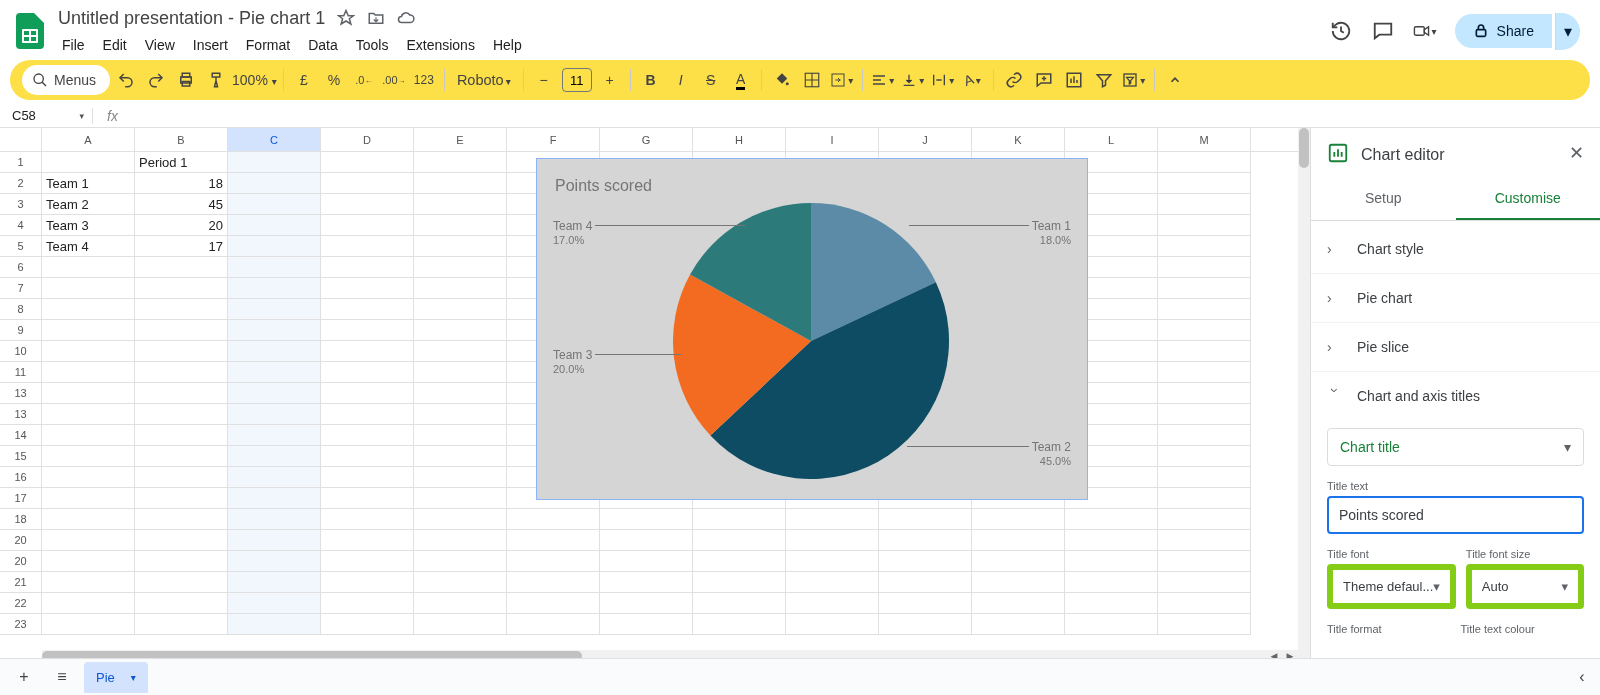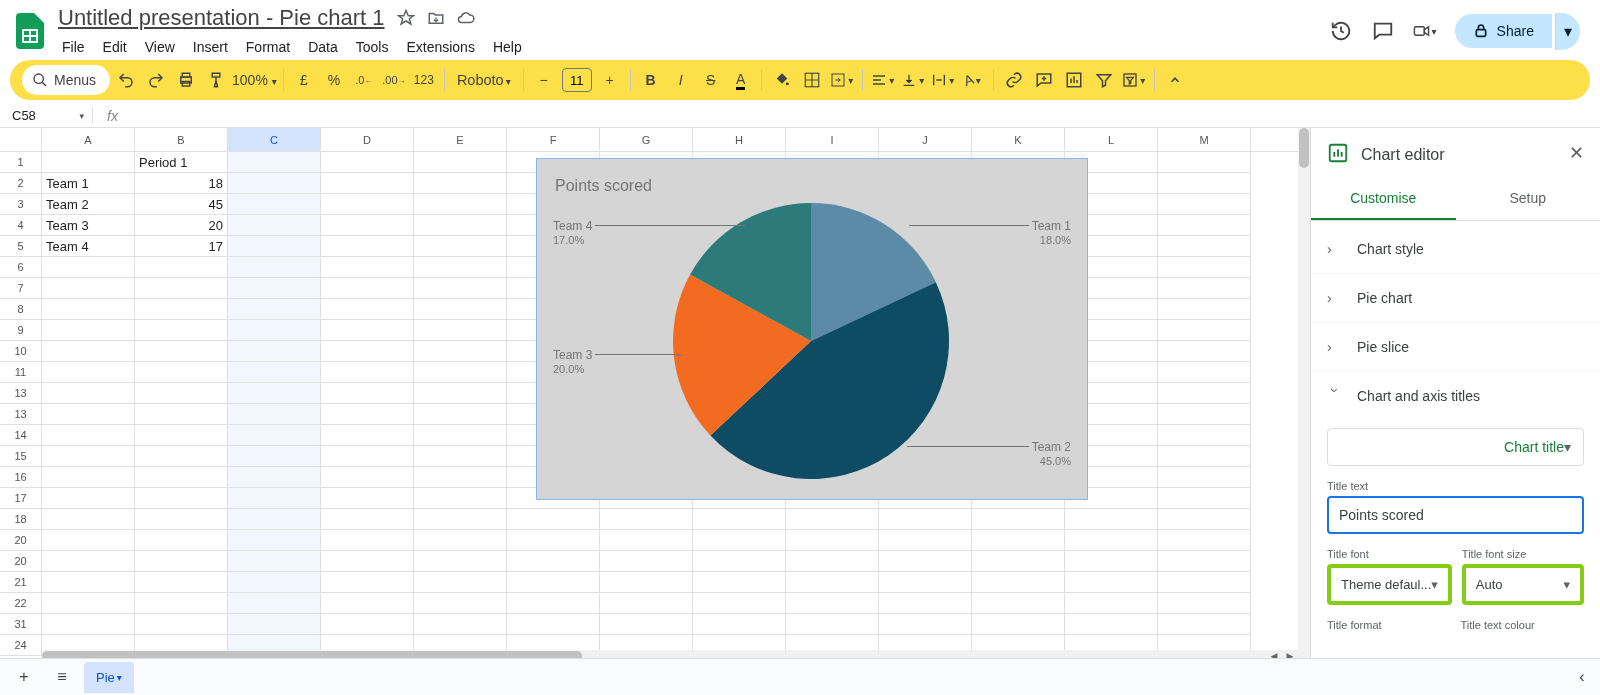--- a/index.html
+++ b/index.html
@@ -3,21 +3,21 @@
 <meta charset="utf-8">
 <style>
 * { box-sizing: border-box; margin: 0; padding: 0; font-family: Arial, "Helvetica Neue", sans-serif; }
 body { background: #fff; width: 1600px; height: 695px; overflow: hidden; position: relative; }
 
 
 .header { display: flex; align-items: center; padding: 6px 10px 0 10px; height: 56px; }
 .sheets-logo { width: 36px; height: 36px; margin: 0 6px 0 2px; display:flex; align-items:center; justify-content:center; }
 .title-area { flex: 1; }
 .title-row { display: flex; align-items: center; gap: 8px; }
-.doc-title { font-size: 22px; color: #444; padding: 2px 4px; text-decoration: underline; }
+.doc-title { font-size: 18px; color: #444; padding: 2px 4px; }
 .title-icons { display: flex; gap: 12px; color: #5f6368; }
 .title-icons span { width: 18px; height: 18px; display:flex; align-items:center; justify-content:center; cursor:pointer;}
 .menus { display: flex; gap: 2px; margin-top: 2px; }
 .menus span { font-size: 14px; color: #222; padding: 4px 8px; border-radius: 4px; cursor:pointer; }
 .header-right { display: flex; align-items: center; gap: 18px; padding-right: 10px; }
 .hr-icon { width: 24px; height: 24px; color: #444; display:flex; align-items:center; justify-content:center; cursor:pointer;}
 .share-btn { background: #c2e7ff; border-radius: 40px 0 0 40px; padding: 9px 18px; display: flex; align-items: center; gap: 8px; font-size: 14px; font-weight: 500; color: #001d35; cursor:pointer; }
 .share-drop { background: #c2e7ff; border-radius: 0 40px 40px 0; padding: 9px 8px; margin-left: -15px; cursor:pointer; color:#001d35; border-left: 1px solid rgba(0,0,0,0.05);}
 
 
@@ -65,32 +65,32 @@
 .sidebar { width: 290px; border-left: 1px solid #dadce0; background:#fff; display:flex; flex-direction:column;}
 .sb-header { display:flex; align-items:center; justify-content:space-between; padding: 14px 16px; }
 .sb-header .sbt { display:flex; align-items:flex-end; gap:12px; font-size:16px; color:#3c4043;}
 .sb-tabs { display:flex; border-bottom:1px solid #dadce0;}
 .sb-tab { flex:1; text-align:center; padding: 12px 0; font-size:14px; color:#5f6368; cursor:pointer;}
 .sb-tab.active { color:#188038; border-bottom: 2px solid #188038; font-weight:500;}
 .sb-body { flex:1; overflow-y:auto; padding: 4px 0;}
 .sb-sec { display:flex; align-items:center; padding: 16px 16px; font-size:14px; color:#3c4043; gap:14px; cursor:pointer; border-bottom:1px solid #f1f3f4;}
 .sb-sec .chev { width:16px; color:#5f6368;}
 .sb-expanded { padding: 0 16px 12px 16px; }
-.sb-select { border:1px solid #dadce0; border-radius:4px; padding: 10px 12px; display:flex; justify-content:flex-end; align-items:center; font-size:14px; color:#188038; margin: 8px 0 14px 0; cursor:pointer;}
+.sb-select { border:1px solid #dadce0; border-radius:4px; padding: 10px 12px; display:flex; justify-content:space-between; align-items:center; font-size:14px; color:#188038; margin: 8px 0 14px 0; cursor:pointer;}
 .sb-label { font-size:11px; color:#5f6368; margin-bottom:4px;}
 .sb-input { width:100%; border:2px solid #1a73e8; border-radius:4px; padding: 9px 10px; font-size:14px; color:#3c4043; outline:none;}
 .sb-row2 { display:flex; gap:10px; margin-top:14px;}
 .sb-col { flex:1; }
-.sb-dd { border:4px solid #84cc16; border-radius:4px; padding: 9px 10px; display:flex; justify-content:space-between; align-items:center; font-size:13px; color:#3c4043; cursor:pointer; overflow:hidden;}
+.sb-dd { border:6px solid #84cc16; border-radius:4px; padding: 9px 10px; display:flex; justify-content:space-between; align-items:center; font-size:13px; color:#3c4043; cursor:pointer; overflow:hidden;}
 .sb-dd span:first-child { overflow:hidden; text-overflow:ellipsis; white-space:nowrap;}
 
 
 .bottom { position:absolute; bottom:0; left:0; right:0; height:37px; border-top:1px solid #e0e0e0; background:#f9fbfd; display:flex; align-items:center; padding: 0 8px; gap:6px;}
 .b-btn { width:32px; height:32px; display:flex; align-items:center; justify-content:center; color:#444; cursor:pointer; border-radius:4px;}
-.sheet-tab { background:#d3e3fd; border-radius: 4px 4px 0 0; padding: 8px 12px; font-size:13px; color:#0b57d0; display:flex; align-items:center; gap:2px; cursor:pointer;}
+.sheet-tab { background:#d3e3fd; border-radius: 4px 4px 0 0; padding: 8px 12px; font-size:13px; color:#0b57d0; display:flex; align-items:center; gap:16px; cursor:pointer;}
 .b-chev { position:absolute; right:6px; bottom:6px; width:24px; height:24px; display:flex; align-items:center; justify-content:center; color:#444; cursor:pointer;}
 
 
 .v-scroll { position:absolute; right:0; top:0; width:12px; height:100%; background:#f1f1f1;}
 .v-scroll-thumb { position:absolute; right:1px; top:0; width:10px; height:40px; background:#c1c1c1; border-radius:5px;}
 .h-scroll { position:absolute; bottom:0; left:42px; right:12px; height:12px; background:#f1f1f1;}
 .h-scroll-thumb { position:absolute; left:0; top:1px; height:10px; width:540px; background:#c1c1c1; border-radius:5px;}
 .h-arrows { position:absolute; right:12px; bottom:0; display:flex;}
 .h-arrows div{ width:16px; height:12px; display:flex; align-items:center; justify-content:center; font-size:9px; color:#666; background:#f1f1f1;}
 
@@ -692,37 +692,21 @@
           <div class="cell"></div>
           <div class="cell"></div>
           <div class="cell"></div>
           <div class="cell"></div>
           <div class="cell"></div>
           <div class="cell"></div>
           <div class="cell"></div>
           <div class="cell"></div>
         </div>
         <div class="grid-row">
-          <div class="row-h">31</div>
-          <div class="cell"></div>
-          <div class="cell"></div>
-          <div class="cell sel-col"></div>
-          <div class="cell"></div>
-          <div class="cell"></div>
-          <div class="cell"></div>
-          <div class="cell"></div>
-          <div class="cell"></div>
-          <div class="cell"></div>
-          <div class="cell"></div>
-          <div class="cell"></div>
-          <div class="cell"></div>
-          <div class="cell"></div>
-        </div>
-        <div class="grid-row">
-          <div class="row-h">24</div>
+          <div class="row-h">23</div>
           <div class="cell"></div>
           <div class="cell"></div>
           <div class="cell sel-col"></div>
           <div class="cell"></div>
           <div class="cell"></div>
           <div class="cell"></div>
           <div class="cell"></div>
           <div class="cell"></div>
           <div class="cell"></div>
           <div class="cell"></div>
@@ -778,22 +762,22 @@
       <div class="sbt">
         <svg width="22" height="22" viewBox="0 0 24 24" fill="none" stroke="#188038" stroke-width="2">
             <rect x="3" y="3" width="18" height="18" rx="2"></rect>
             <path d="M8 16V11m4 5V8m4 8v-5"></path>
           </svg>
         <span>Chart editor</span>
       </div>
       <div style="cursor:pointer;color:#5f6368;font-size:18px;">✕</div>
     </div>
     <div class="sb-tabs">
+      <div class="sb-tab">Setup</div>
       <div class="sb-tab active">Customise</div>
-      <div class="sb-tab">Setup</div>
     </div>
     <div class="sb-body">
       <div class="sb-sec">
         <span class="chev">›</span>
         <span>Chart style</span>
       </div>
       <div class="sb-sec">
         <span class="chev">›</span>
         <span>Pie chart</span>
       </div>

